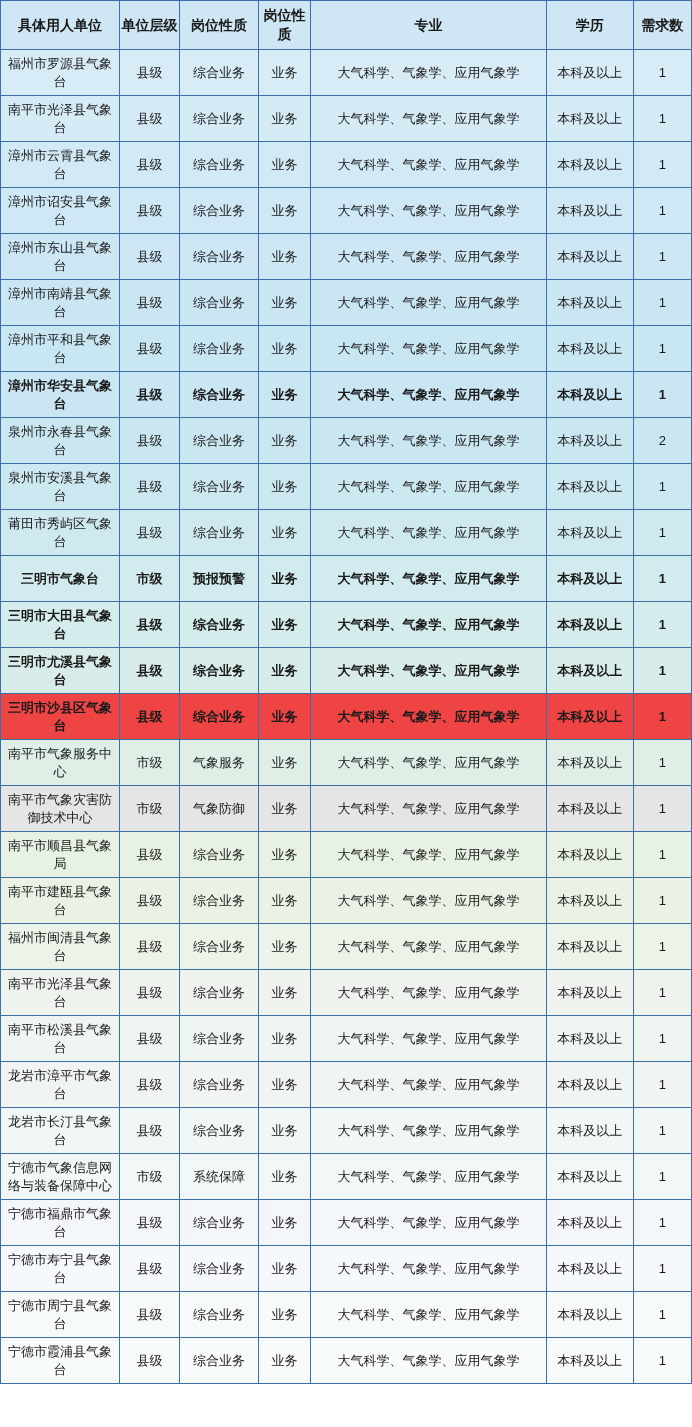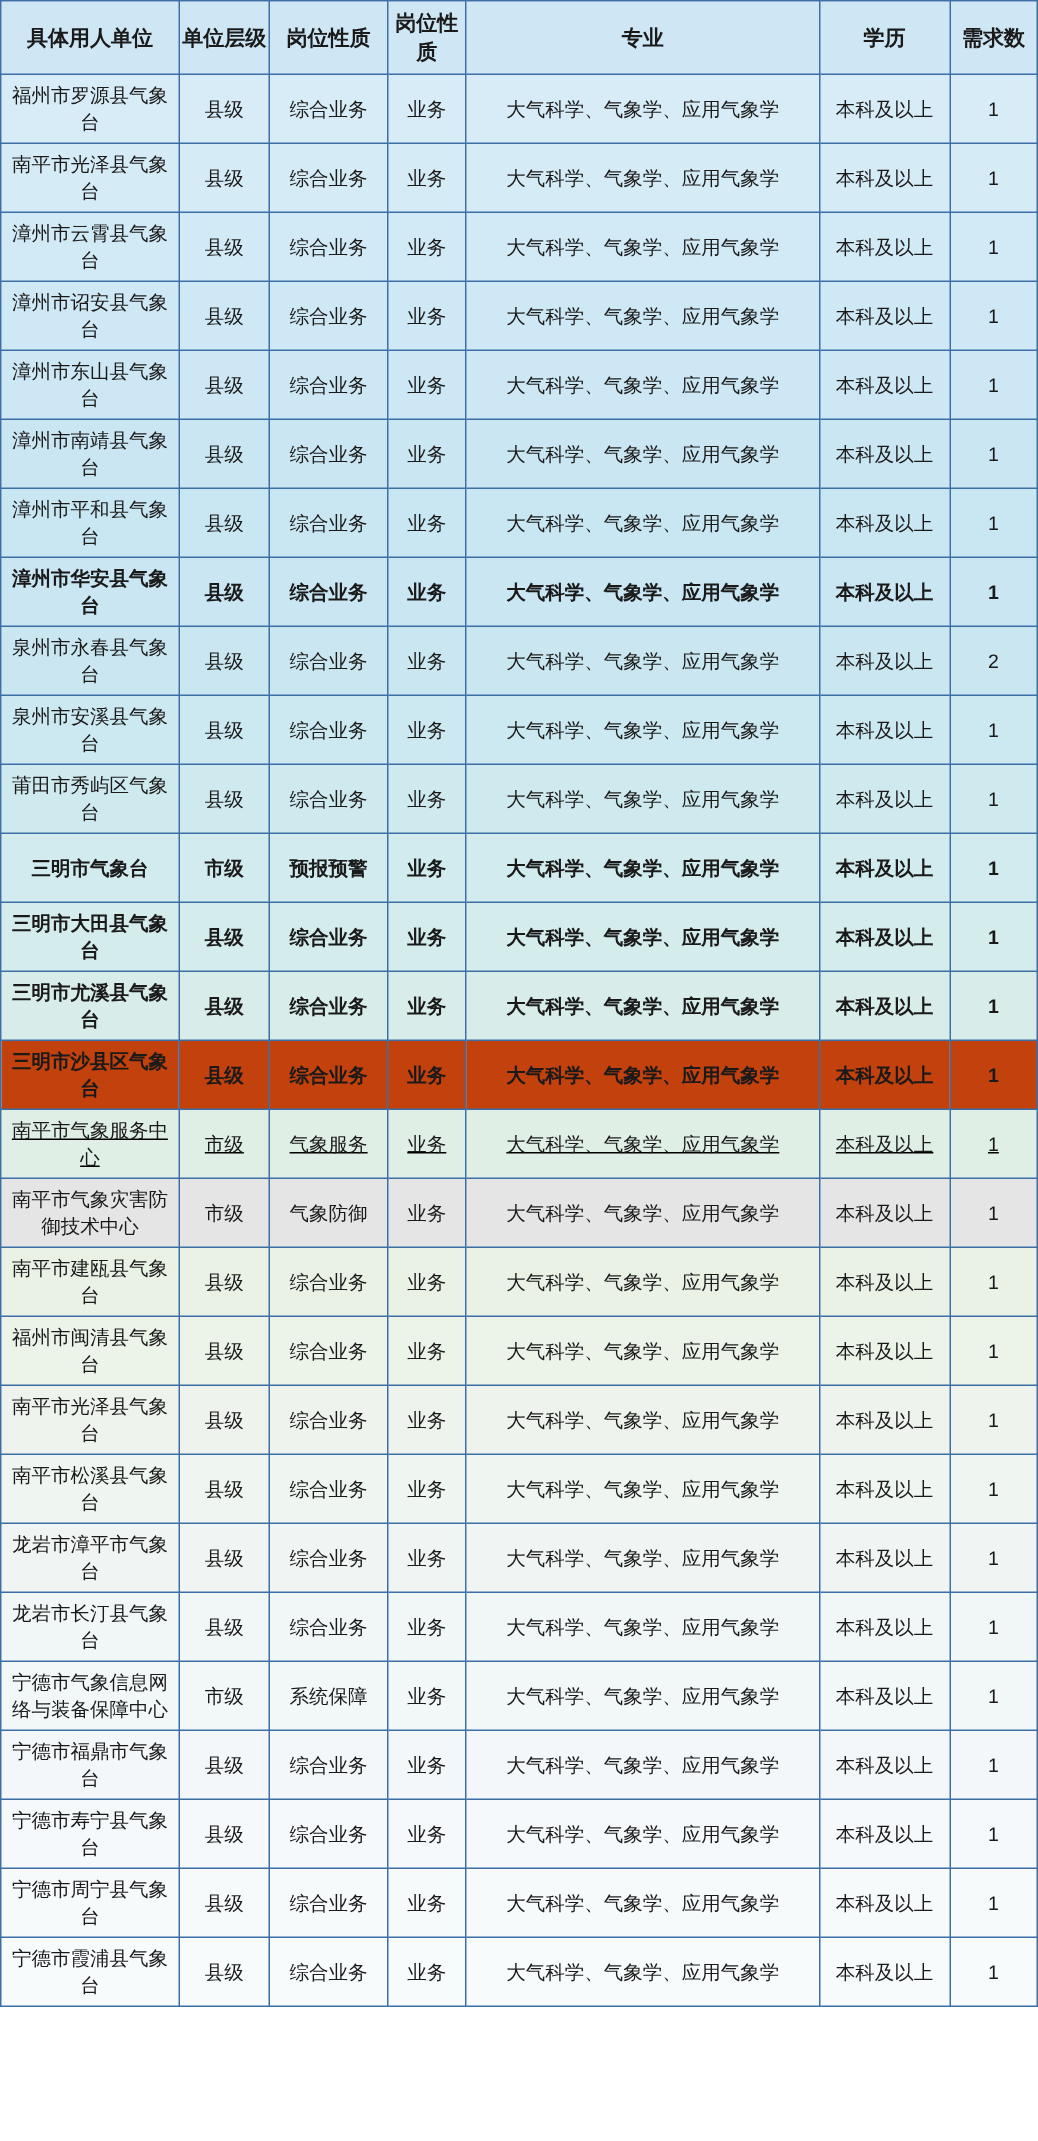--- a/index.html
+++ b/index.html
@@ -196,47 +196,56 @@
       </tr>
       <tr class="bold" style="background: rgb(216, 237, 234);">
         <td class="c-unit">三明市尤溪县气象台</td>
         <td class="c-level">县级</td>
         <td class="c-post">综合业务</td>
         <td class="c-nature">业务</td>
         <td class="c-major">大气科学、气象学、应用气象学</td>
         <td class="c-edu">本科及以上</td>
         <td class="c-need">1</td>
       </tr>
-      <tr class="bold" style="background: #c2410c;">
+      <tr class="bold" style="background: #ef4444;">
         <td class="c-unit">三明市沙县区气象台</td>
         <td class="c-level">县级</td>
         <td class="c-post">综合业务</td>
         <td class="c-nature">业务</td>
         <td class="c-major">大气科学、气象学、应用气象学</td>
         <td class="c-edu">本科及以上</td>
         <td class="c-need">1</td>
       </tr>
-      <tr style="background: rgb(224, 239, 230); text-decoration: underline;">
+      <tr style="background: rgb(224, 239, 230);">
         <td class="c-unit">南平市气象服务中心</td>
         <td class="c-level">市级</td>
         <td class="c-post">气象服务</td>
         <td class="c-nature">业务</td>
         <td class="c-major">大气科学、气象学、应用气象学</td>
         <td class="c-edu">本科及以上</td>
         <td class="c-need">1</td>
       </tr>
       <tr style="background: #e5e5e5;">
         <td class="c-unit">南平市气象灾害防御技术中心</td>
         <td class="c-level">市级</td>
         <td class="c-post">气象防御</td>
         <td class="c-nature">业务</td>
         <td class="c-major">大气科学、气象学、应用气象学</td>
         <td class="c-edu">本科及以上</td>
         <td class="c-need">1</td>
       </tr>
+      <tr style="background: rgb(231, 241, 228);">
+        <td class="c-unit">南平市顺昌县气象局</td>
+        <td class="c-level">县级</td>
+        <td class="c-post">综合业务</td>
+        <td class="c-nature">业务</td>
+        <td class="c-major">大气科学、气象学、应用气象学</td>
+        <td class="c-edu">本科及以上</td>
+        <td class="c-need">1</td>
+      </tr>
       <tr style="background: rgb(234, 242, 230); padding-left: 32px;">
         <td class="c-unit">南平市建瓯县气象台</td>
         <td class="c-level">县级</td>
         <td class="c-post">综合业务</td>
         <td class="c-nature">业务</td>
         <td class="c-major">大气科学、气象学、应用气象学</td>
         <td class="c-edu">本科及以上</td>
         <td class="c-need">1</td>
       </tr>
       <tr style="background: rgb(236, 243, 233);">

